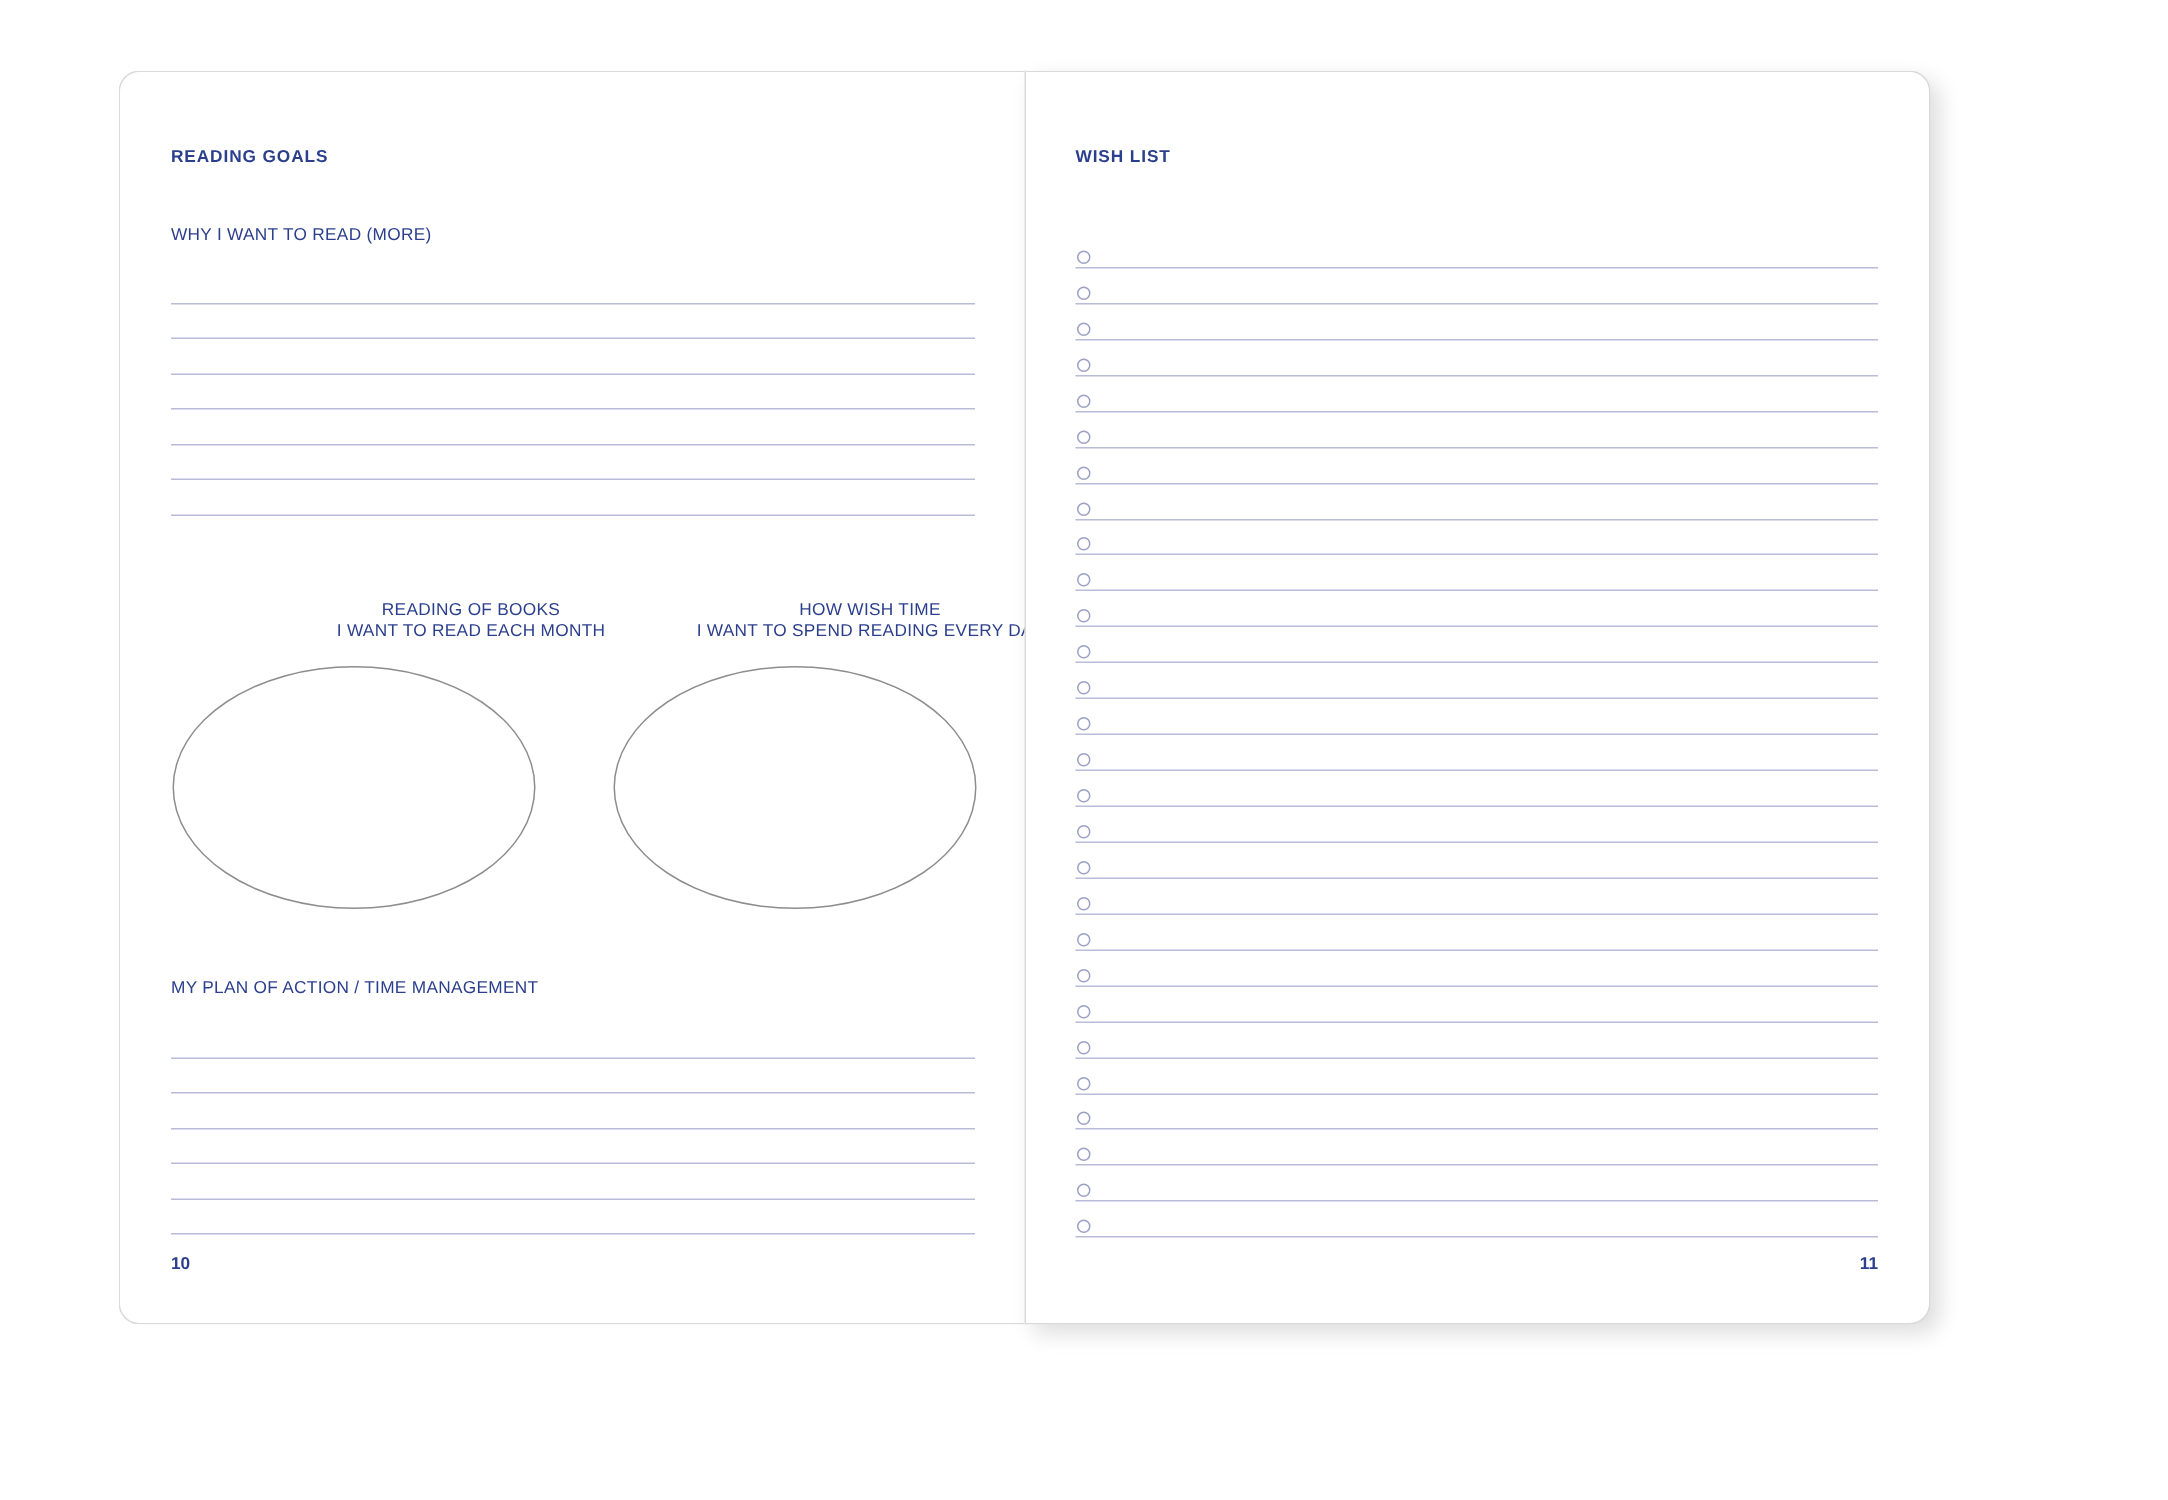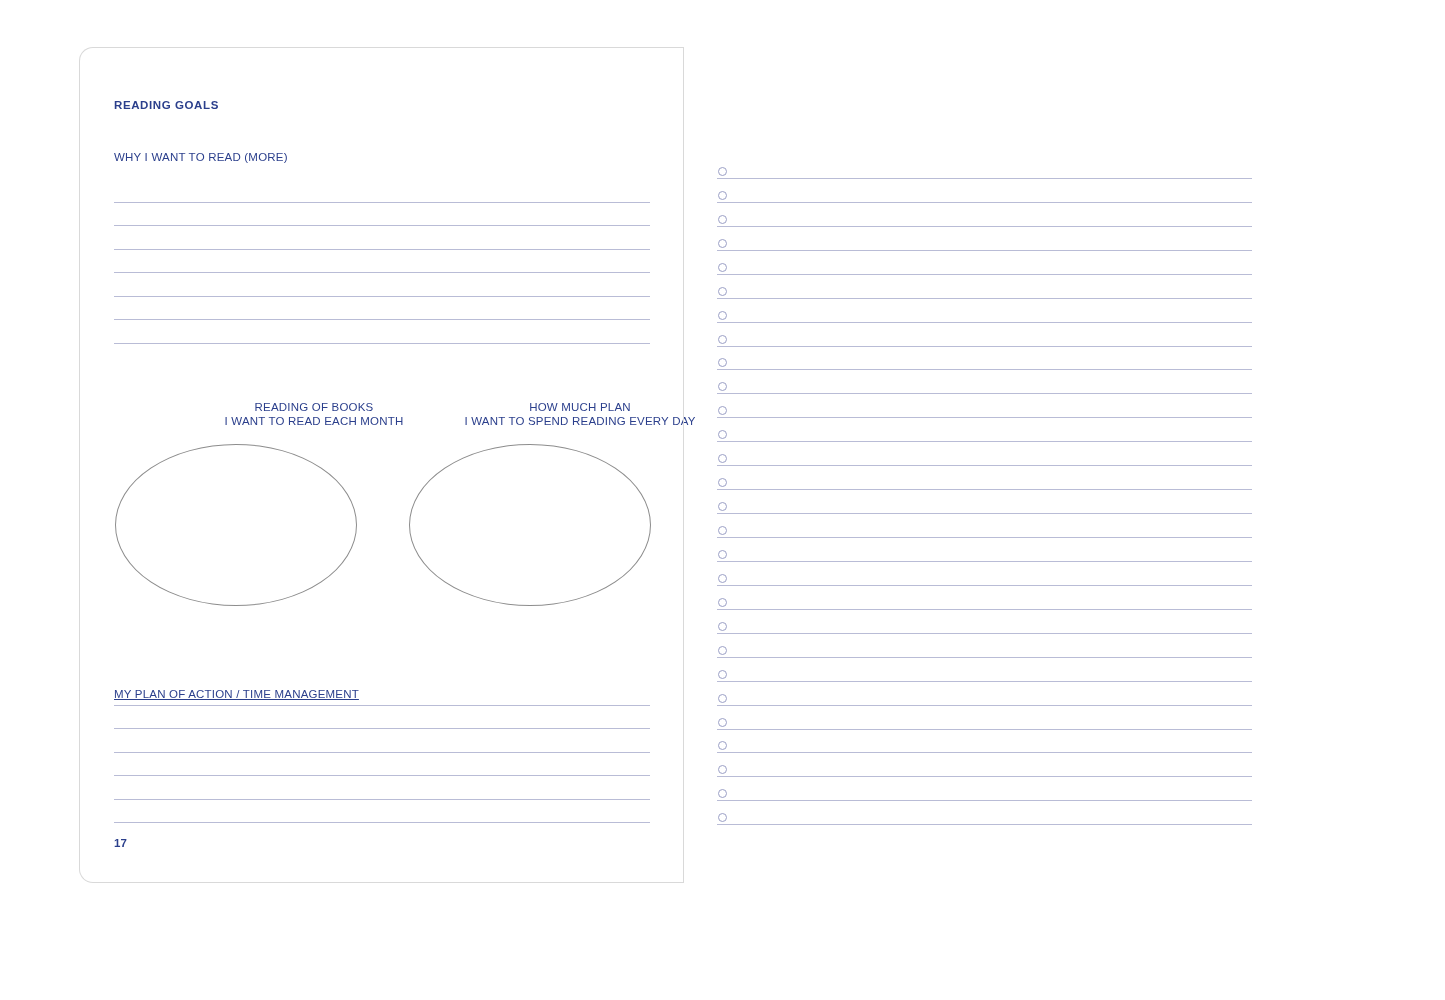--- a/index.html
+++ b/index.html
@@ -162,39 +162,44 @@
       <div class="line"></div>
     </div>
 
     <div class="circle-label" style="left:34px; top:352px; width:400px;">
       <span>READING OF BOOKS</span><br>
       <span>I WANT TO READ EACH MONTH</span>
     </div>
     <div class="ellipse" style="left:35px; top:396px; width:240px; height:160px;"></div>
 
     <div class="circle-label" style="left:250px; top:352px; width:500px;">
-      <span>HOW MUCH PLAN</span><br>
+      <span>HOW WISH TIME</span><br>
       <span>I WANT TO SPEND READING EVERY DAY</span>
     </div>
     <div class="ellipse" style="left:329px; top:396px; width:240px; height:160px;"></div>
 
-    <div class="field-label" style="left:34px; top:640px;text-decoration:underline;">MY PLAN OF ACTION / TIME MANAGEMENT</div>
+    <div class="field-label" style="left:34px; top:605px;">MY PLAN OF ACTION / TIME MANAGEMENT</div>
 
     <div class="ruled" style="left:34px; top:634px; width:536px;">
       <div class="line"></div>
       <div class="line"></div>
       <div class="line"></div>
       <div class="line"></div>
       <div class="line"></div>
       <div class="line"></div>
     </div>
 
-    <div class="page-number" style="left:34px; top:789px;">17</div>
+    <div class="page-number" style="left:34px; top:789px;">10</div>
   </div>
 
+  <div id="page-right" class="page">
+    <div class="section-title" style="left:34px; top:51px;">WISH LIST</div>
+
+    <div class="page-number" style="right:34px; top:789px;">11</div>
+  </div>
 
   <div id="gutter"></div>
 
   <div id="wishlist">
       <div class="wish-row">
         <span class="bullet"></span>
         <span class="wline"></span>
         <span style="position: absolute; left: 20px; bottom: 3px; font-size: 12px; color: rgb(43, 63, 140);"></span>
       </div>
       <div class="wish-row">

